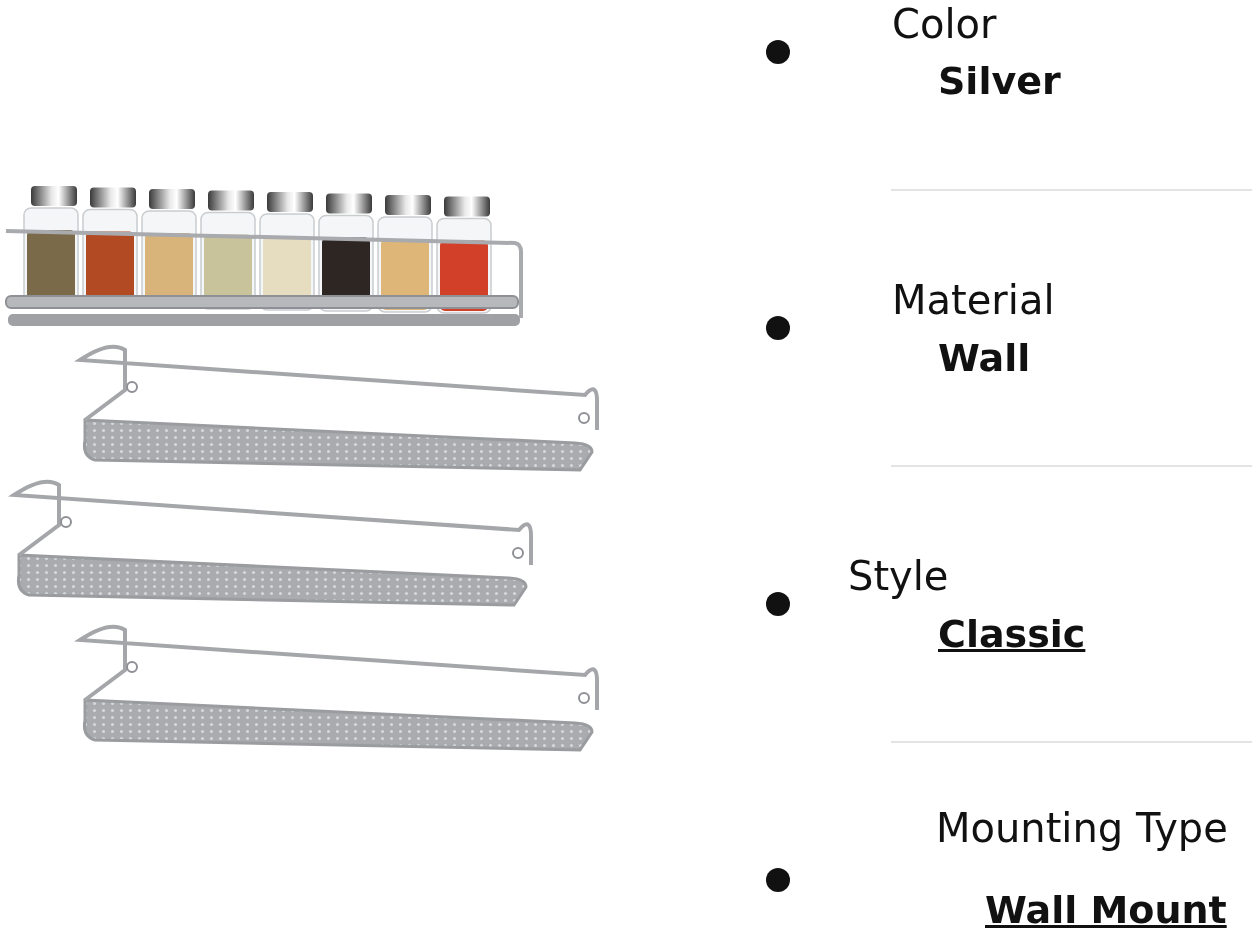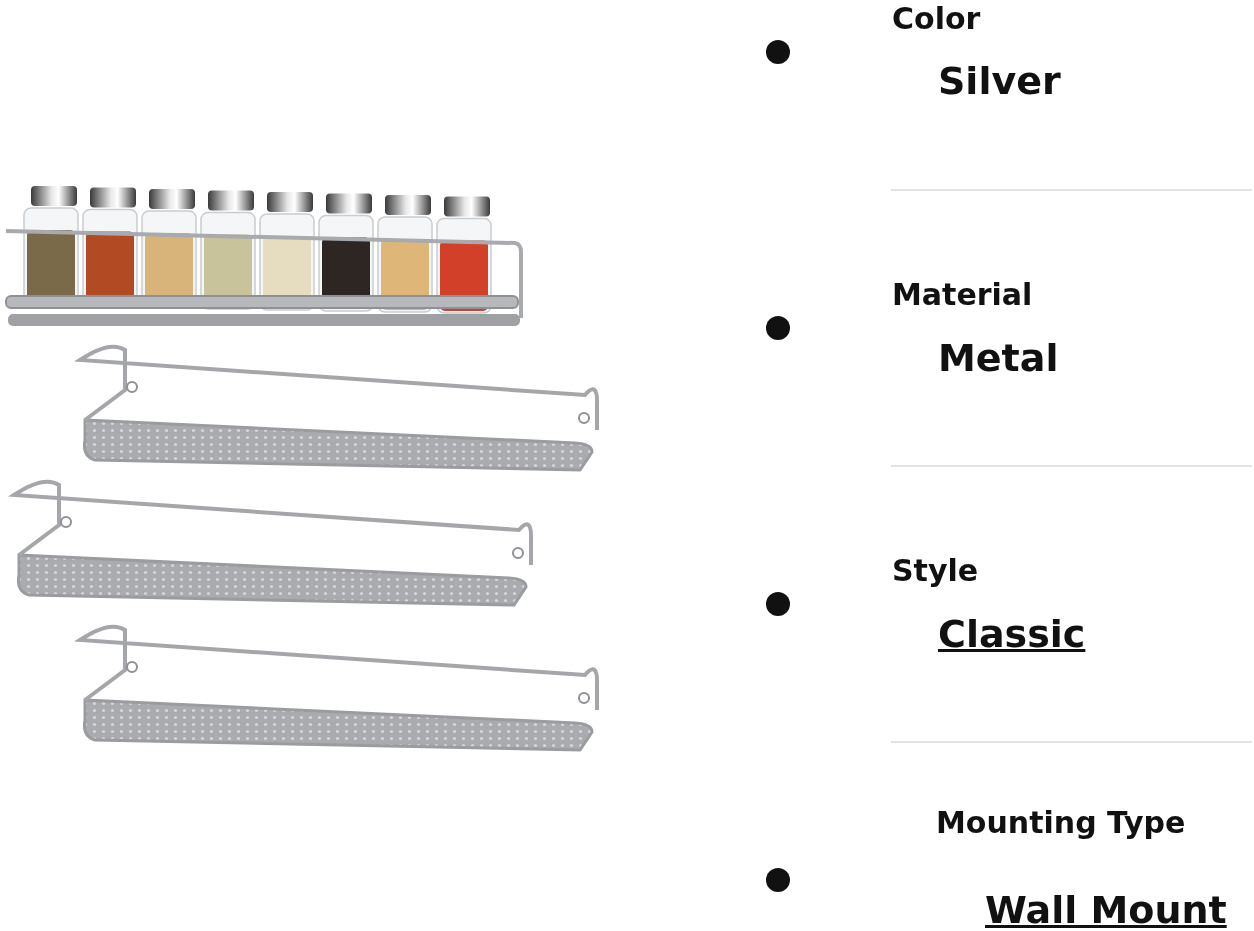--- a/index.html
+++ b/index.html
@@ -1,19 +1,19 @@
 <!DOCTYPE html>
 <html><head>
 <meta charset="utf-8">
 <style>
   html, body { margin: 0; padding: 0; background: #ffffff; }
   body { width: 1254px; height: 931px; position: relative; overflow: hidden; font-family: "DejaVu Sans", sans-serif; color: #111111; }
   .product-image { position: absolute; left: 0; top: 170px; width: 620px; height: 600px; }
   .bullet { position: absolute; left: 6px; width: 24px; height: 24px; border-radius: 50%; background: #111111; }
-  .label { position: absolute; left: 132px; font-size: 30px; font-weight: bold; line-height: 1; white-space: nowrap; }
+  .label { position: absolute; left: 132px; font-size: 40px; font-weight: normal; line-height: 1; white-space: nowrap; }
   .value { position: absolute; left: 132px; font-size: 38px; font-weight: bold; line-height: 1; white-space: nowrap; margin-left: 46px; }
   .divider { position: absolute; left: 891px; width: 361px; height: 2px; background: #e4e4e4; }
 </style>
 </head>
 <body>
 
 <div class="product-image">
   <svg width="620" height="600" viewBox="0 170 620 600" xmlns="http://www.w3.org/2000/svg">
     <defs>
       <pattern id="dots" width="9" height="7" patternUnits="userSpaceOnUse">
@@ -102,27 +102,27 @@
 <div>
   <div class="bullet" style="left:766px; top:40px;"></div>
   <div class="label" style="left:892px; top:4px;">Color</div>
   <div class="value" style="left:892px; top:62px;">Silver</div>
 </div>
 <div class="divider" style="top:189px;"></div>
 
 <div>
   <div class="bullet" style="left:766px; top:316px;"></div>
   <div class="label" style="left:892px; top:280px;text-align:right;">Material</div>
-  <div class="value" style="left:892px; top:339px;">Metal</div>
+  <div class="value" style="left:892px; top:339px;">Wall</div>
 </div>
 <div class="divider" style="top:465px;"></div>
 
 <div>
   <div class="bullet" style="left:766px; top:592px;"></div>
-  <div class="label" style="left:892px; top:556px;">Style</div>
+  <div class="label" style="left:848px; top:556px;">Style</div>
   <div class="value" style="left:892px; top:615px;text-decoration:underline;">Classic</div>
 </div>
 <div class="divider" style="top:741px;"></div>
 
 <div>
   <div class="bullet" style="left:766px; top:868px;"></div>
   <div class="label" style="left:892px; top:808px;margin-left:44px;">Mounting Type</div>
   <div class="value" style="left:939px; top:891px;text-decoration:underline;">Wall Mount</div>
 </div>
 

